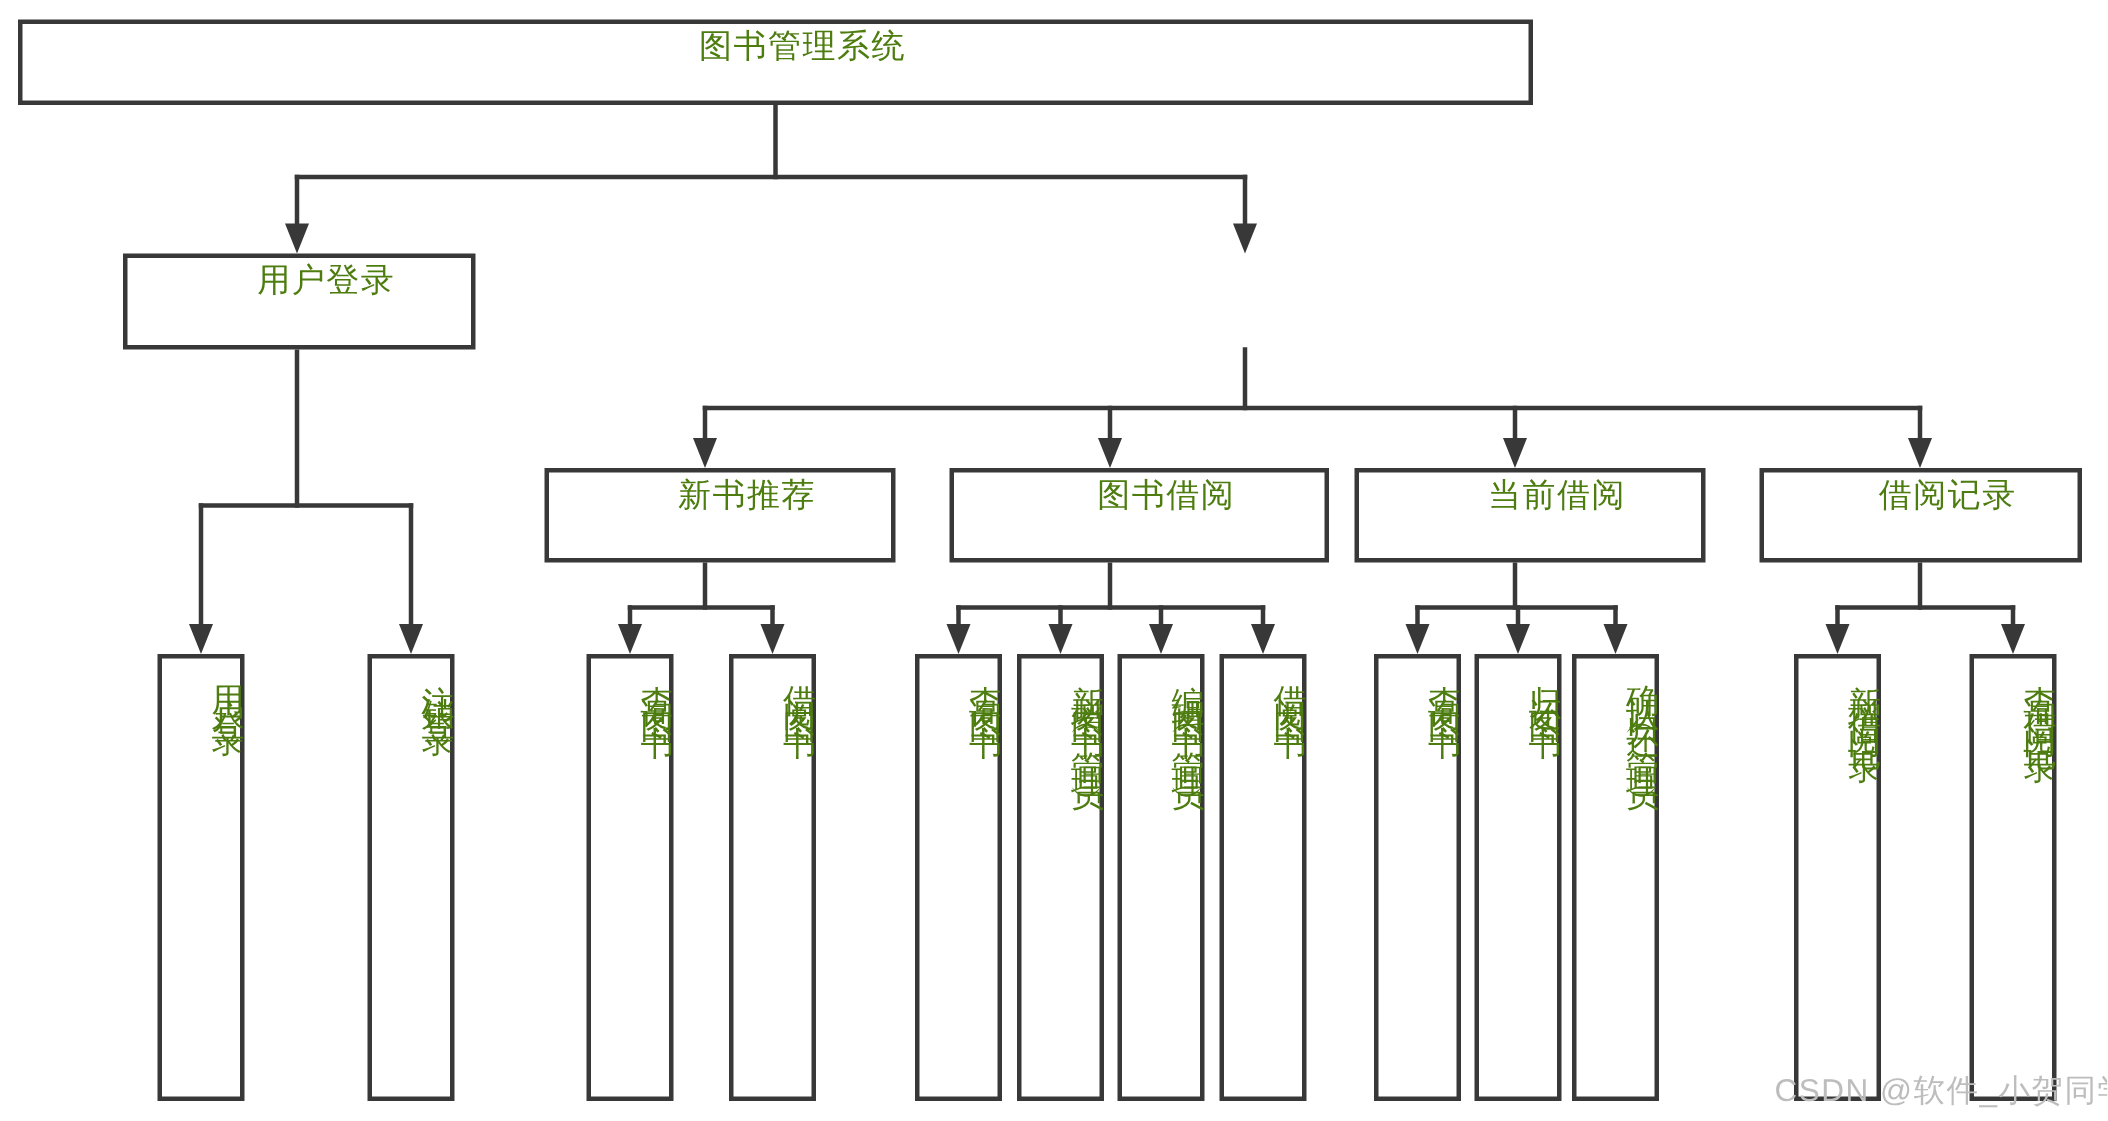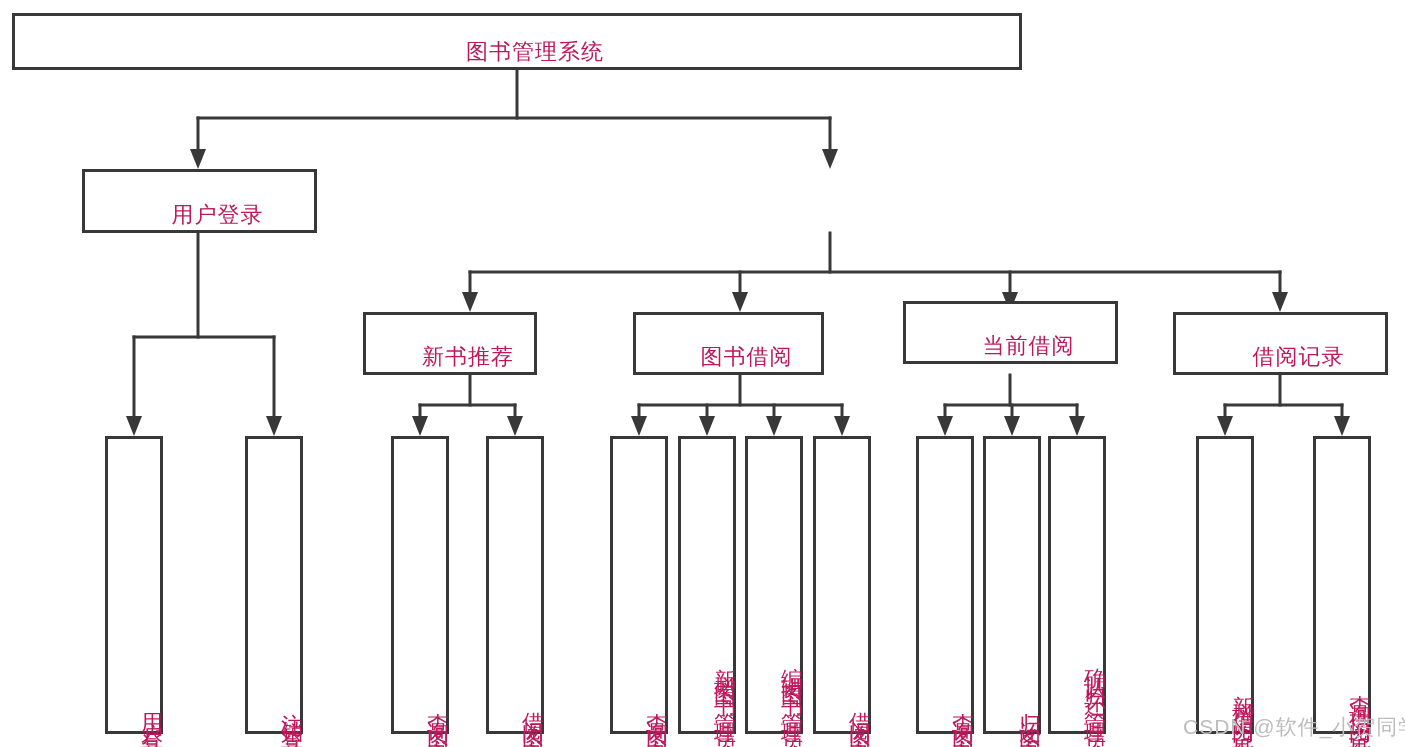--- a/index.html
+++ b/index.html
@@ -10,23 +10,23 @@
     font-family:"Liberation Sans","DejaVu Sans",sans-serif;
     overflow:hidden;
   }
   .connectors{position:absolute;left:0;top:0;width:1405px;height:747px;}
   .box{
     position:absolute;
     box-sizing:border-box;
     border:3px solid #383838;
     background:#ffffff;
     display:flex;
-    align-items:flex-end;
+    align-items:flex-start;
     justify-content:center;
-    color:#be185d;
+    color:#4d7c0f;
     font-size:22px;
     letter-spacing:1px;
     text-align:center;
     padding-left:36px;
   }
   .leaf span{
     writing-mode:vertical-rl;
     text-orientation:mixed;
     letter-spacing:9px;
     line-height:1;
@@ -112,27 +112,27 @@
   </svg>
 
   <div class="box" style="left:12px;top:13px;width:1010px;height:57px">
     <span>图书管理系统</span>
   </div>
 
   <div class="box" style="left:82px;top:169px;width:235px;height:64px">
     <span>用户登录</span>
   </div>
 
-  <div class="box" style="left:363px;top:312px;width:174px;height:63px">
+  <div class="box" style="left:363px;top:312px;width:234px;height:63px">
     <span>新书推荐</span>
   </div>
-  <div class="box" style="left:633px;top:312px;width:191px;height:63px">
+  <div class="box" style="left:633px;top:312px;width:253px;height:63px">
     <span>图书借阅</span>
   </div>
-  <div class="box" style="left:903px;top:301px;width:215px;height:63px">
+  <div class="box" style="left:903px;top:312px;width:234px;height:63px">
     <span>当前借阅</span>
   </div>
   <div class="box" style="left:1173px;top:312px;width:215px;height:63px">
     <span>借阅记录</span>
   </div>
 
   <div class="box leaf" style="left:105px;top:436px;width:58px;height:298px">
     <span>用户登录</span>
   </div>
   <div class="box leaf" style="left:245px;top:436px;width:58px;height:298px">

